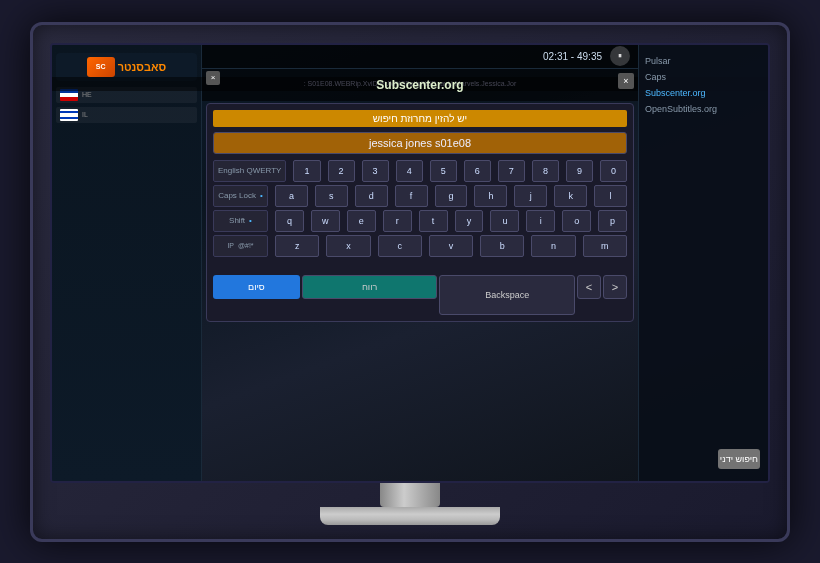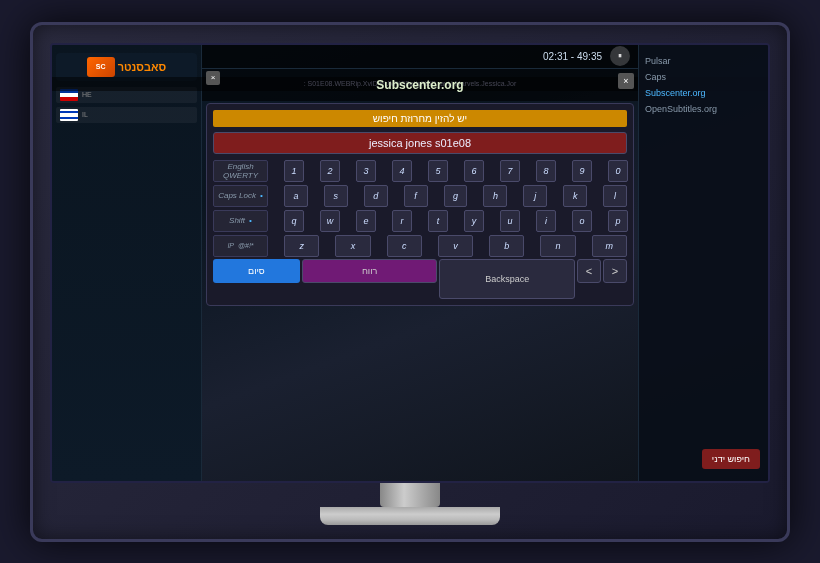--- a/index.html
+++ b/index.html
@@ -159,24 +159,24 @@
     }
 
     .sidebar-item.active {
       color: #4db8ff;
     }
 
     .manual-search-btn {
       position: absolute;
       bottom: 12px;
       right: 8px;
-      background: #7f1d1d;
+      background: #737373;
       color: white;
       font-size: 9px;
-      padding: 5px 10px;
+      padding: 5px 2px;
       border-radius: 3px;
       direction: rtl;
       cursor: pointer;
     }
 
     
     .main-area {
       position: absolute;
       top: 24px;
       left: 150px;
@@ -239,42 +239,41 @@
       color: #fff;
       text-align: center;
       font-size: 10px;
       direction: rtl;
       padding: 3px;
       border-radius: 2px;
       margin-bottom: 5px;
     }
 
     .search-input-field {
-      background: #7f1d1d;
+      background: #a16207;
       border: 1px solid #4a4a6a;
       border-radius: 3px;
       color: #eeeeff;
       font-size: 11px;
       padding: 4px 8px;
       width: 100%;
       margin-bottom: 6px;
       text-align: center;
     }
 
     .keyboard-grid {
       display: flex;
       flex-direction: column;
       gap: 3px;
     }
 
     .kb-row {
       display: flex;
       align-items: center;
-      gap: 16px;
-      font-style: italic;
+      gap: 7px;
     }
 
     .kb-label {
       color: #8899aa;
       font-size: 8px;
       min-width: 55px;
       text-align: center;
       background: #252535;
       padding: 3px 4px;
       border-radius: 2px;
@@ -302,41 +301,41 @@
       display: flex;
       align-items: center;
       justify-content: center;
       cursor: pointer;
       flex: 1;
     }
 
     .kb-bottom-row {
       display: flex;
       gap: 2px;
-      margin-top: 2px;
+      margin-top: 18px;
     }
 
     .btn-done {
       background: #2277dd;
       color: white;
       font-size: 9px;
       padding: 4px 10px;
       border-radius: 3px;
       direction: rtl;
       flex: 1;
       text-align: center;
       cursor: pointer;
       height: 24px;
       display: flex;
       align-items: center;
       justify-content: center;
     }
 
     .btn-space {
-      background: #701a75;
+      background: #0f766e;
       border: 1px solid #4a4a6a;
       color: #ccc;
       font-size: 9px;
       direction: rtl;
       flex: 2;
       border-radius: 3px;
       height: 24px;
       display: flex;
       align-items: center;
       justify-content: center;

